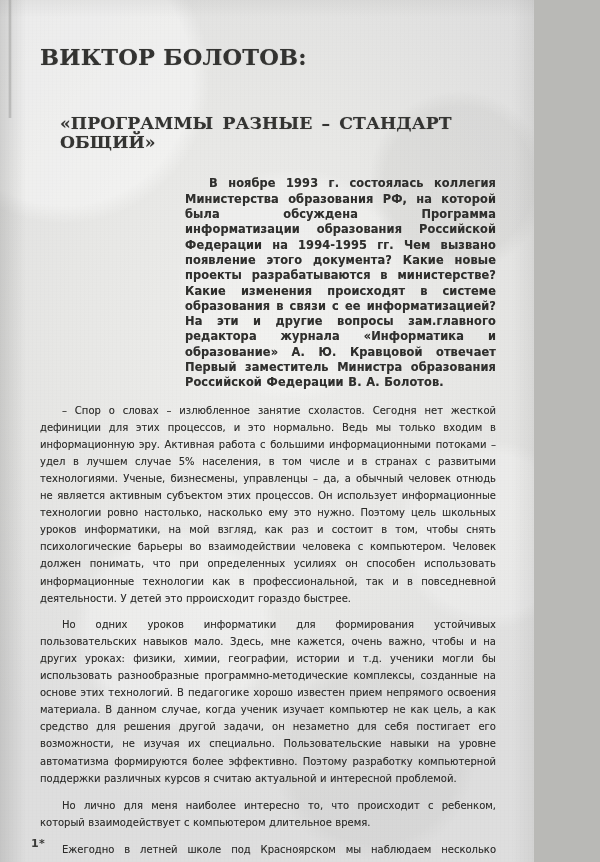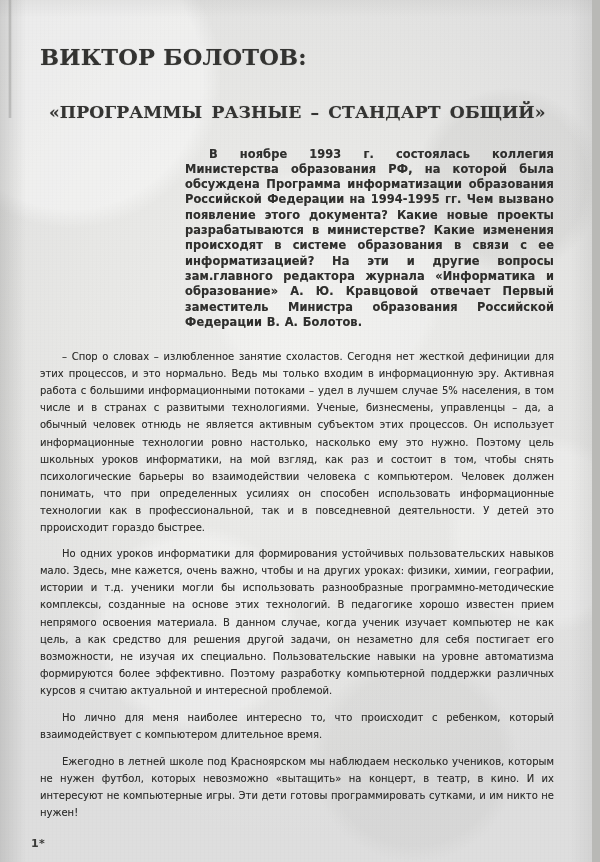--- a/index.html
+++ b/index.html
@@ -4,21 +4,21 @@
 <title>Виктор Болотов — Программы разные — стандарт общий</title>
 <style>
   html, body {
     margin: 0;
     padding: 0;
     background: #b9b9b6;
   }
 
   .page {
     position: relative;
-    width: 592px;
+    width: 534px;
     height: 862px;
     overflow: hidden;
     background: #e9e9e7;
     background-image:
       radial-gradient(ellipse 70% 55% at 50% 42%, #eeeeec 0%, #e7e7e5 55%, #dedede 100%);
     font-family: "Liberation Sans", sans-serif;
     color: #2b2b2b;
     box-sizing: border-box;
   }
 
@@ -81,32 +81,32 @@
     padding-top: 46px;
     line-height: 1.05;
     text-shadow: 0 0 1px rgba(60,60,60,.40);
   }
 
   .subhead {
     font-family: "DejaVu Serif", "Liberation Serif", serif;
     font-weight: bold;
     font-size: 17.2px;
     color: #343432;
-    margin: 5px;
+    margin: 16px;
     padding-top: 28px;
     padding-left: 4px;
     letter-spacing: .1px;
     line-height: 1.1;
     word-spacing: 3px;
     text-shadow: 0 0 1px rgba(60,60,60,.40);
   }
 
   
   .lead {
-    margin: 25px 0 14px 145px;
+    margin: 25px 0 7px 145px;
     font-family: "DejaVu Sans", "Liberation Sans", sans-serif;
     font-weight: bold;
     font-size: 11.4px;
     line-height: 15.3px;
     text-align: justify;
     text-indent: 24px;
     color: #2f2f2d;
     letter-spacing: .1px;
     word-spacing: .6px;
     text-shadow: 0 0 .6px rgba(70,70,70,.45);

